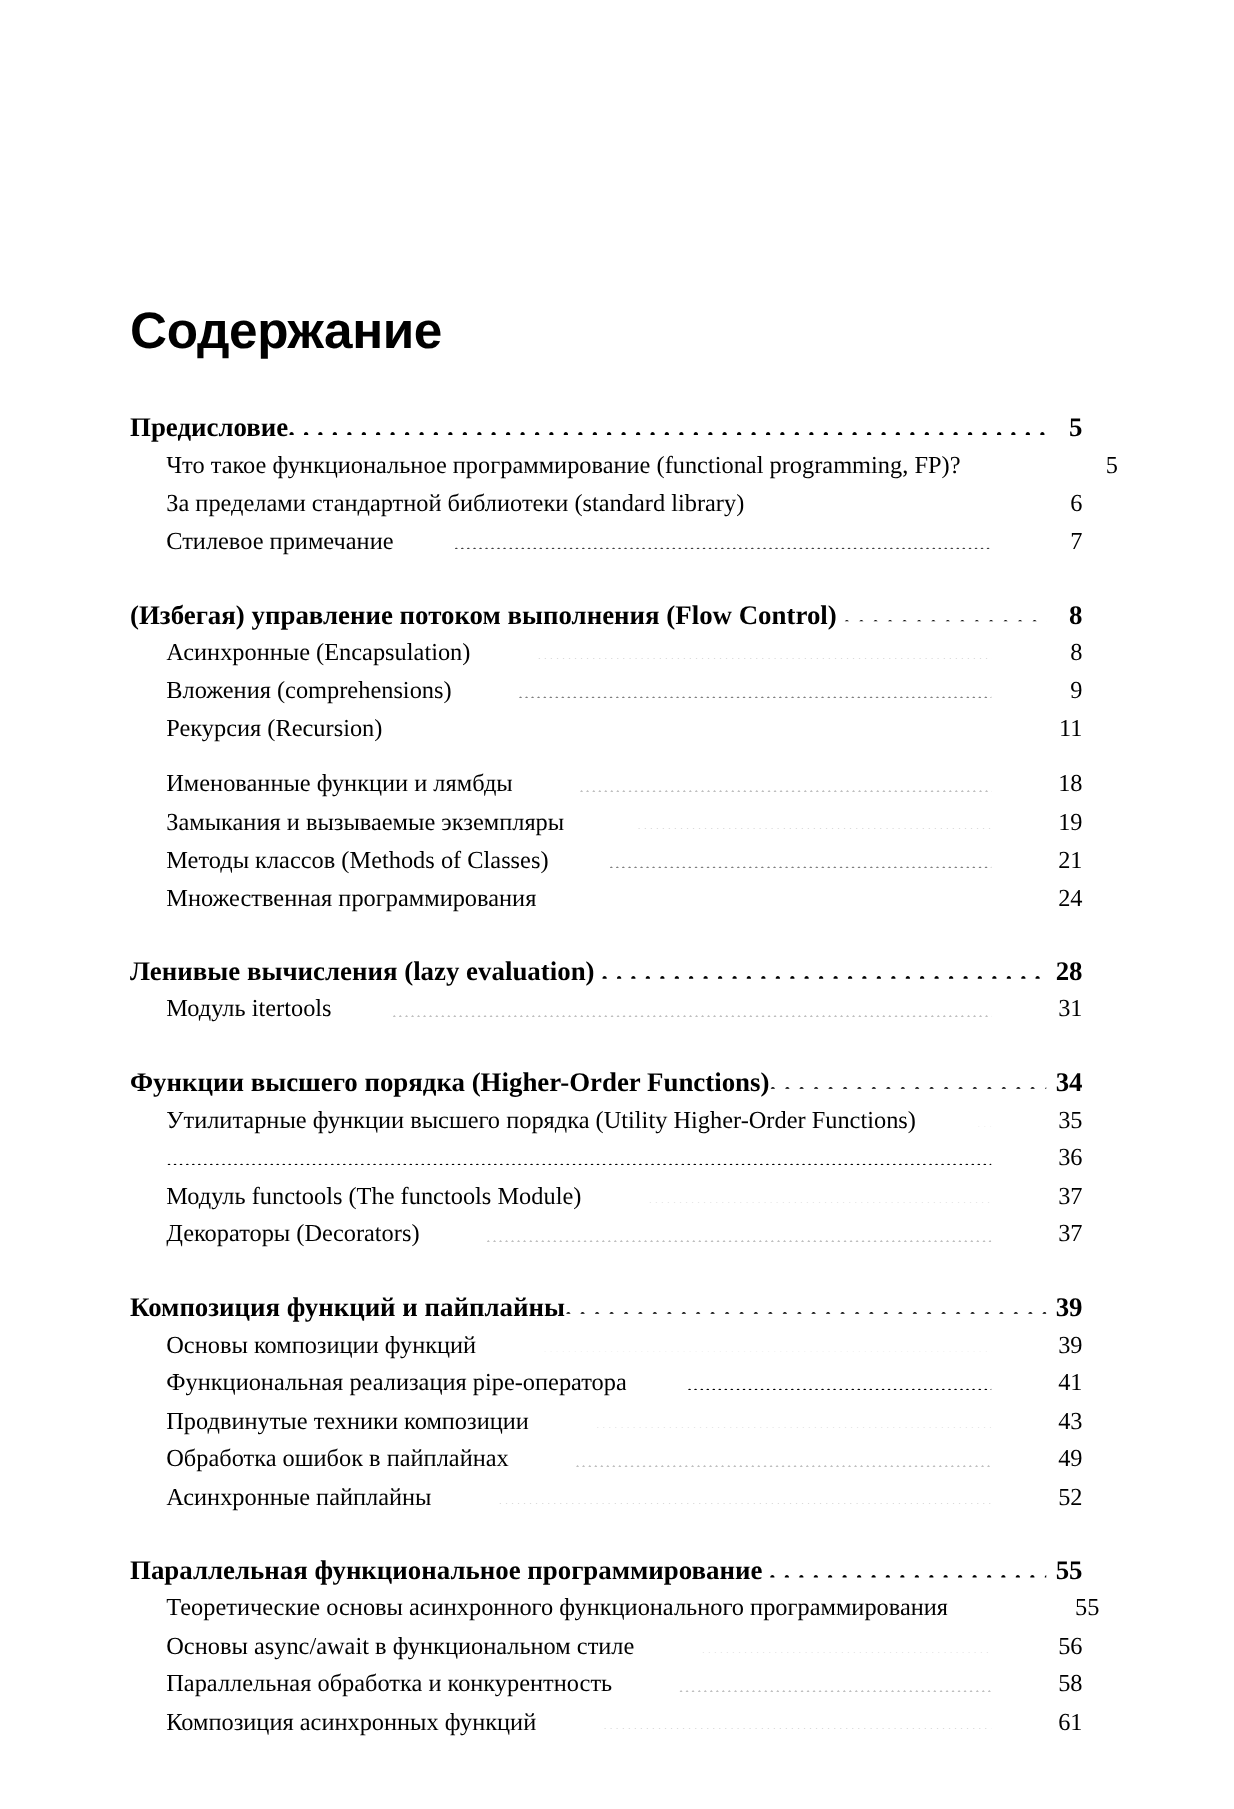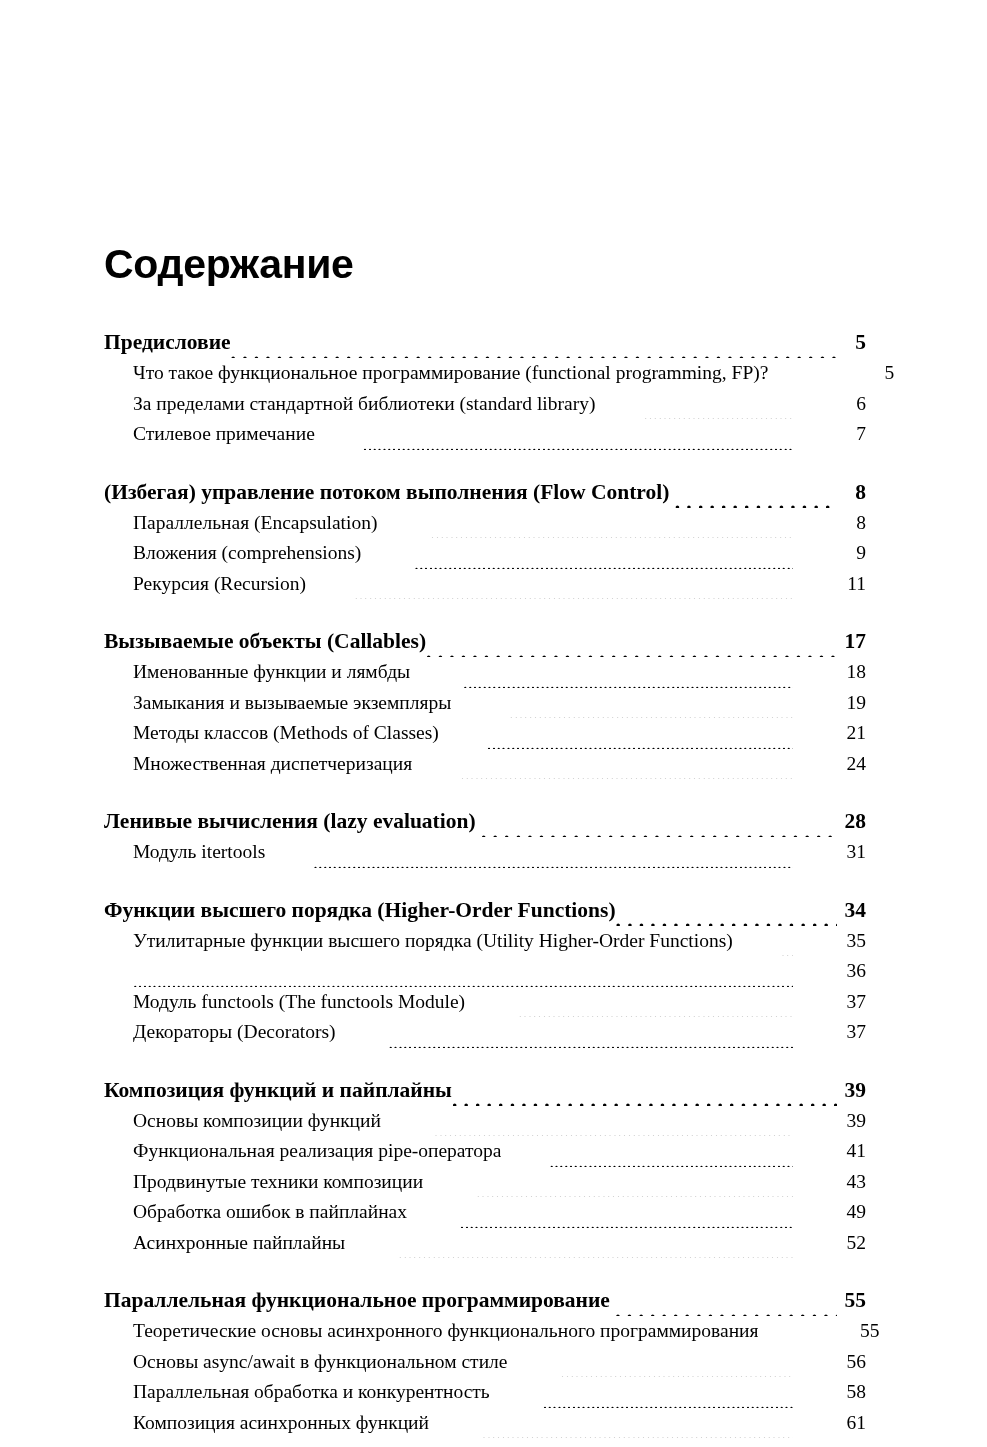--- a/index.html
+++ b/index.html
@@ -43,21 +43,21 @@
 
   .toc-list {
     position: absolute;
     left: 104px;
     top: 326px;
     width: 762px;
   }
 
   .toc-entry {
     display: flex;
-    align-items: flex-end;
+    align-items: flex-start;
     width: 100%;
     box-sizing: border-box;
   }
 
   
   .toc-entry.lvl1 {
     font-weight: bold;
     font-size: 21.5px;
     line-height: 32px;
     padding-left: 0px;
@@ -154,57 +154,52 @@
         <span class="leader"></span>
         <span class="page-num">7</span>
       </div>
       <div class="group-gap"></div>
       <div class="toc-entry lvl1">
         <span class="entry-text">(Избегая) управление потоком выполнения (Flow Control) </span>
         <span class="leader"></span>
         <span class="page-num">8</span>
       </div>
       <div class="toc-entry lvl2">
-        <span class="entry-text">Параллельная (Encapsulation) </span>
+        <span class="entry-text">Асинхронные (Encapsulation) </span>
         <span class="leader"></span>
         <span class="page-num">8</span>
       </div>
       <div class="toc-entry lvl2">
         <span class="entry-text">Вложения (comprehensions) </span>
         <span class="leader"></span>
         <span class="page-num">9</span>
       </div>
       <div class="toc-entry lvl2">
         <span class="entry-text">Рекурсия (Recursion)</span>
         <span class="leader"></span>
         <span class="page-num">11</span>
       </div>
       <div class="group-gap"></div>
-      <div class="toc-entry lvl1">
-        <span class="entry-text">Вызываемые объекты (Callables)</span>
-        <span class="leader"></span>
-        <span class="page-num">17</span>
-      </div>
       <div class="toc-entry lvl2">
         <span class="entry-text">Именованные функции и лямбды </span>
         <span class="leader"></span>
         <span class="page-num">18</span>
       </div>
       <div class="toc-entry lvl2">
         <span class="entry-text">Замыкания и вызываемые экземпляры  </span>
         <span class="leader"></span>
         <span class="page-num">19</span>
       </div>
       <div class="toc-entry lvl2">
         <span class="entry-text">Методы классов (Methods of Classes)</span>
         <span class="leader"></span>
         <span class="page-num">21</span>
       </div>
       <div class="toc-entry lvl2">
-        <span class="entry-text">Множественная диспетчеризация</span>
+        <span class="entry-text">Множественная программирования</span>
         <span class="leader"></span>
         <span class="page-num">24</span>
       </div>
       <div class="group-gap"></div>
       <div class="toc-entry lvl1">
         <span class="entry-text">Ленивые вычисления (lazy evaluation) </span>
         <span class="leader"></span>
         <span class="page-num">28</span>
       </div>
       <div class="toc-entry lvl2">

